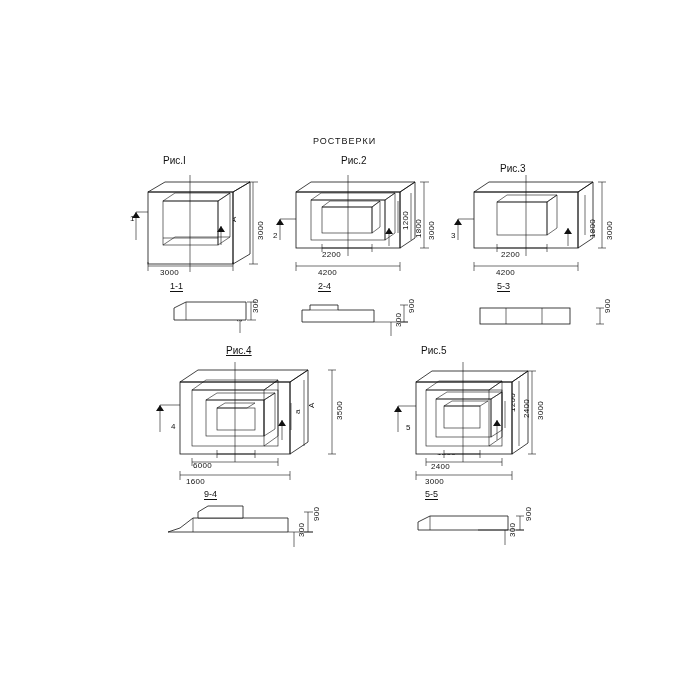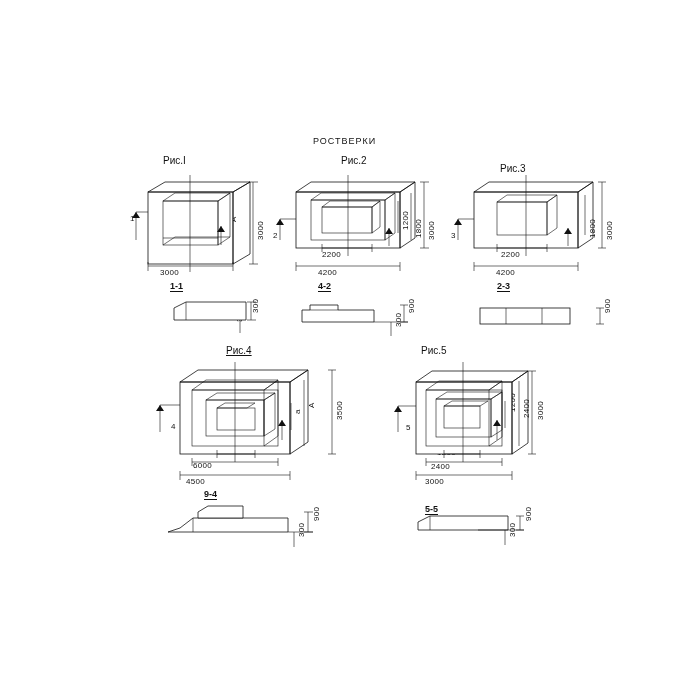--- a/index.html
+++ b/index.html
@@ -8,21 +8,21 @@
     background:#ffffff;
     font-family:"Liberation Sans", sans-serif;
     color:#111;
     position:relative;
     overflow:hidden;
   }
   .sheet{position:absolute;left:8px;top:0;width:700px;height:700px;}
   .lbl{position:absolute;font-size:8px;letter-spacing:.3px;white-space:nowrap;color:#111;}
   .title{position:absolute;font-size:9px;letter-spacing:1px;white-space:nowrap;color:#111;}
   .fignum{position:absolute;font-size:10px;white-space:nowrap;color:#111;}
-  .secname{position:absolute;font-size:9px;font-weight:bold;white-space:nowrap;color:#111;text-decoration:none;}
+  .secname{position:absolute;font-size:9px;font-weight:normal;white-space:nowrap;color:#111;text-decoration:none;}
   .secname:after{content:"";display:block;border-bottom:1px solid #111;margin-top:0px;}
   .vert{transform:rotate(-90deg);transform-origin:left top;}
   svg{position:absolute;left:0;top:0;}
   .ln{stroke:#111;stroke-width:.8;fill:none;}
   .thin{stroke:#111;stroke-width:.6;fill:none;}
   .dim{stroke:#111;stroke-width:.6;fill:none;}
   .fillw{fill:#ffffff;stroke:#111;stroke-width:.8;}
 </style>
 </head>
 <body>
@@ -31,24 +31,24 @@
 
   <div class="title" style="left:305px;top:136px;">РОСТВЕРКИ</div>
 
   <div class="fignum" style="left:155px;top:155px;">Рис.I</div>
   <div class="fignum" style="left:313px;top:155px;margin-left:20px;">Рис.2</div>
   <div class="fignum" style="left:492px;top:155px;margin-top:8px;">Рис.3</div>
   <div class="fignum" style="left:218px;top:345px;text-decoration:underline;">Рис.4</div>
   <div class="fignum" style="left:413px;top:345px;">Рис.5</div>
 
   <div class="secname" style="left:162px;top:281px;">1-1</div>
-  <div class="secname" style="left:310px;top:281px;">4-2</div>
-  <div class="secname" style="left:489px;top:281px;">2-3</div>
+  <div class="secname" style="left:310px;top:281px;">2-4</div>
+  <div class="secname" style="left:489px;top:281px;">5-3</div>
   <div class="secname" style="left:196px;top:489px;">9-4</div>
-  <div class="secname" style="left:417px;top:489px;margin-top:15px;">5-5</div>
+  <div class="secname" style="left:417px;top:489px;">5-5</div>
 
   <div class="lbl" style="left:152px;top:268px;">3000</div>
   <div class="lbl vert" style="left:248px;top:240px;">3000</div>
   <div class="lbl" style="left:163px;top:228px;">B</div>
   <div class="lbl vert" style="left:221px;top:222px;">A</div>
   <div class="lbl" style="left:122px;top:214px;">1</div>
   <div class="lbl" style="left:209px;top:228px;">1</div>
   <div class="lbl vert" style="left:243px;top:313px;">300</div>
   <div class="lbl vert" style="left:227px;top:322px;">300</div>
 
@@ -63,21 +63,21 @@
   <div class="lbl vert" style="left:386px;top:327px;">300</div>
 
   <div class="lbl" style="left:488px;top:268px;">4200</div>
   <div class="lbl" style="left:493px;top:250px;">2200</div>
   <div class="lbl vert" style="left:597px;top:240px;">3000</div>
   <div class="lbl vert" style="left:580px;top:238px;">1800</div>
   <div class="lbl" style="left:443px;top:231px;">3</div>
   <div class="lbl" style="left:561px;top:234px;">3</div>
   <div class="lbl vert" style="left:595px;top:313px;">900</div>
 
-  <div class="lbl" style="left:178px;top:477px;">4500</div>
+  <div class="lbl" style="left:178px;top:477px;">1600</div>
   <div class="lbl" style="left:185px;top:461px;">6000</div>
   <div class="lbl" style="left:213px;top:446px;">2100</div>
   <div class="lbl vert" style="left:327px;top:420px;">3500</div>
   <div class="lbl vert" style="left:299px;top:408px;">A</div>
   <div class="lbl vert" style="left:285px;top:414px;">a</div>
   <div class="lbl" style="left:163px;top:422px;">4</div>
   <div class="lbl" style="left:272px;top:425px;">4</div>
   <div class="lbl vert" style="left:304px;top:521px;">900</div>
   <div class="lbl vert" style="left:289px;top:537px;">300</div>
 

